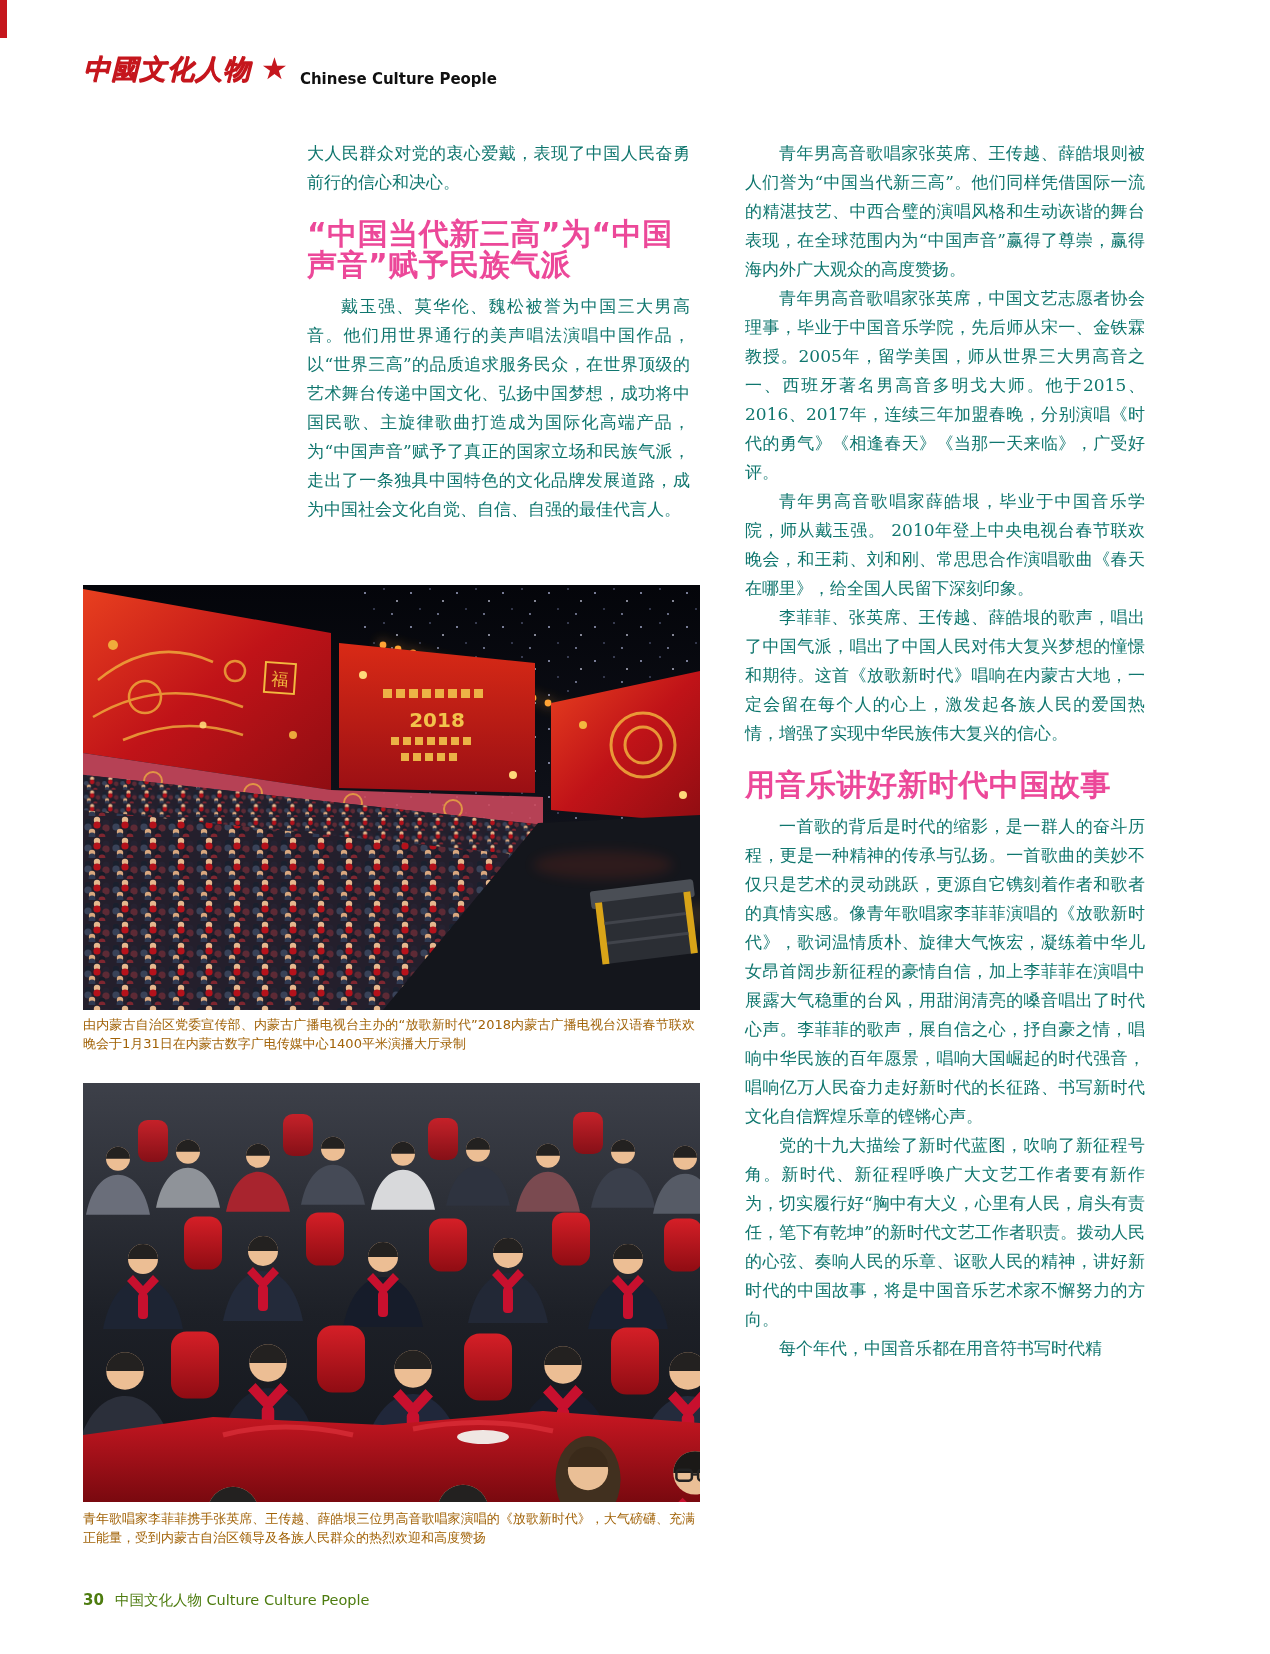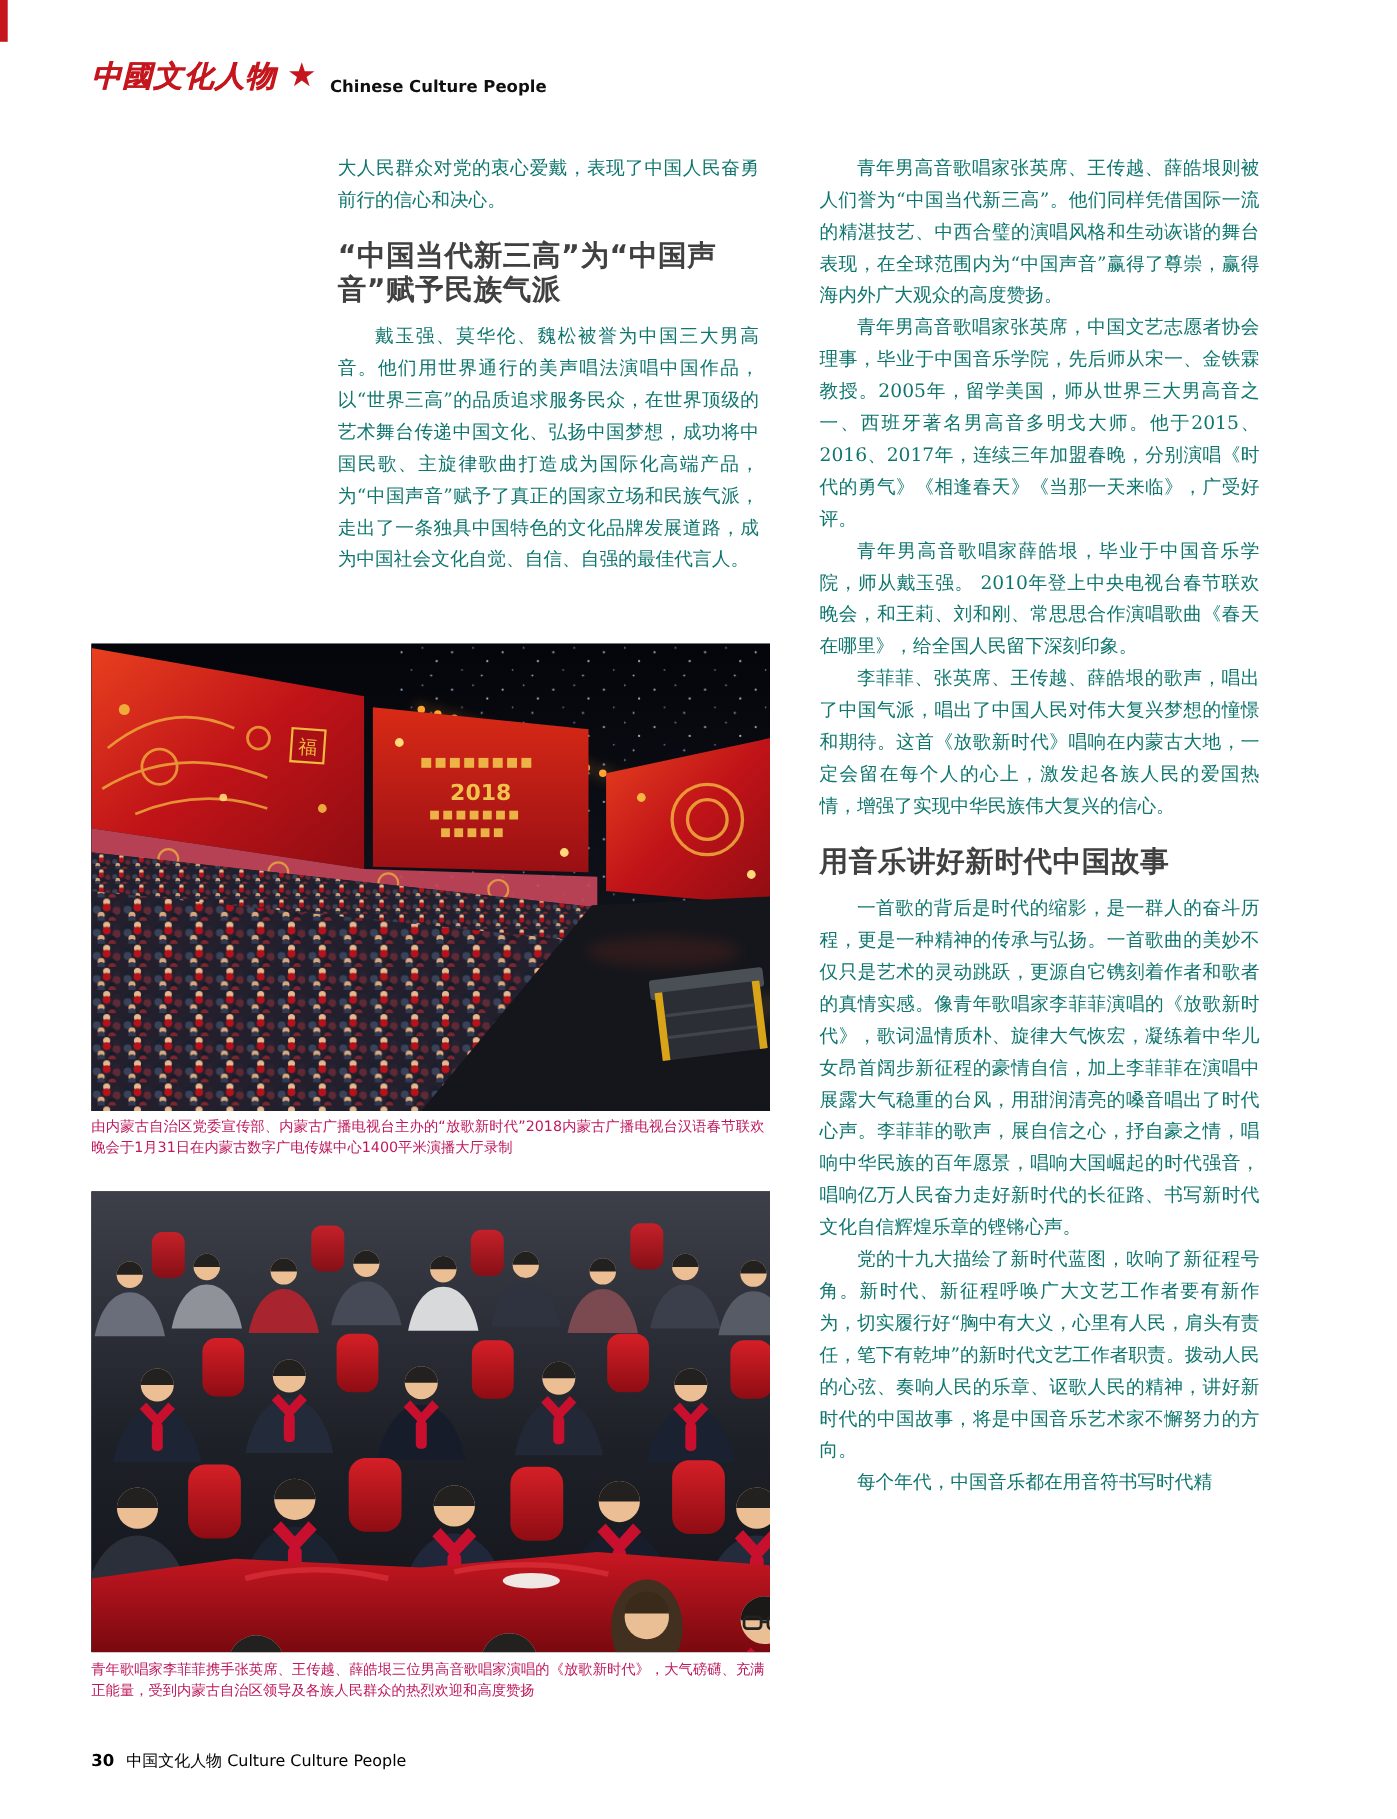--- a/index.html
+++ b/index.html
@@ -13,35 +13,35 @@
   .logo-cn{color:#c5161d;font-size:27px;font-weight:bold;font-style:italic;letter-spacing:1px;
     font-family:"DejaVu Serif",serif;text-shadow:0.6px 0.6px 0 #c5161d;}
   .logo-star{color:#c5161d;font-size:30px;font-style:normal;margin:0 12px 0 10px;line-height:1;}
   .logo-en{font-family:"DejaVu Sans",sans-serif;font-weight:bold;font-size:15px;color:#101010;margin-top:20px;}
   
   .col{position:absolute;top:139px;}
   .col-left-text{left:307px;width:383px;}
   .col-right{left:745px;width:400px;}
   p.body{margin:0;font-size:17px;line-height:29px;text-align:justify;text-indent:2em;color:#0f766e;}
   p.body.noindent{text-indent:0;}
-  h2.sec{font-family:"DejaVu Sans",sans-serif;font-size:26px;line-height:31px;font-weight:bold;
-    color:#404040;margin:21px 0 12px 0;letter-spacing:0.5px;}
+  h2.sec{font-family:"DejaVu Sans",sans-serif;font-size:30px;line-height:31px;font-weight:bold;
+    color:#ec4899;margin:21px 0 12px 0;letter-spacing:0.5px;}
   
   .photo{position:absolute;left:83px;overflow:hidden;background:#0a0c12;}
   #photo1{top:585px;width:617px;height:425px;}
   #photo2{top:1083px;width:617px;height:419px;}
   .photo svg{display:block;}
   
   .caption{position:absolute;left:83px;width:612px;font-family:"DejaVu Sans",sans-serif;
-    font-size:13px;line-height:19px;color:#be185d;text-align:justify;}
+    font-size:13px;line-height:19px;color:#a16207;text-align:justify;}
   #caption1{top:1015px;}
   #caption2{top:1509px;}
   
   .footer{position:absolute;left:83px;top:1591px;font-family:"DejaVu Sans",sans-serif;
-    font-size:14.5px;color:#000000;display:flex;align-items:baseline;}
+    font-size:14.5px;color:#4d7c0f;display:flex;align-items:baseline;}
   .footer .pn{font-weight:bold;margin-right:11px;font-size:15px;}
 </style>
 </head>
 <body>
 
 <div class="edge-mark"></div>
 
 <div class="masthead">
   <span class="logo-cn">中國文化人物</span>
   <span class="logo-star">★</span>

